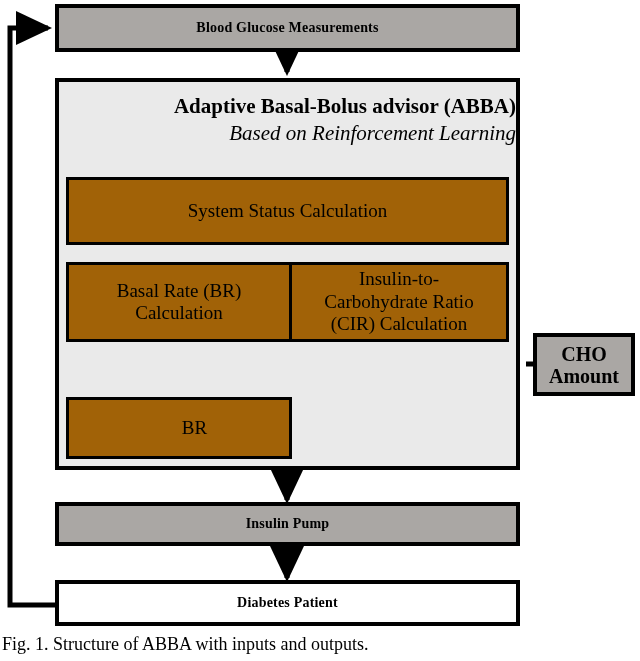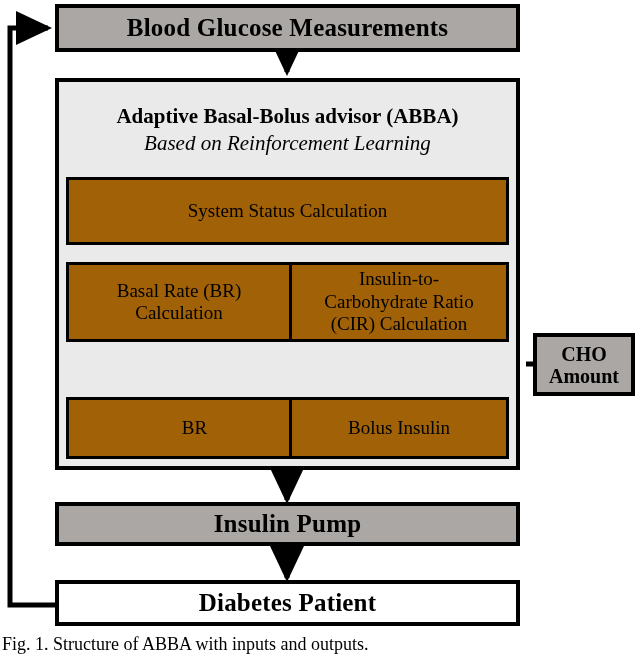--- a/index.html
+++ b/index.html
@@ -30,21 +30,21 @@
     text-align: center;
   }
   .box-gray {
     background: #aaa7a4;
   }
   .box-lightgray {
     background: #eaeaea;
   }
   .label-bold {
     font-weight: bold;
-    font-size: 25px;
+    font-size: 14px;
     letter-spacing: 0.2px;
   }
   .label-plain {
     font-weight: normal;
     font-size: 19px;
   }
   .inner-box {
     position: absolute;
     box-sizing: border-box;
     border: 3px solid #000000;
@@ -135,21 +135,21 @@
       <polyline points="55,605 10,605 10,28 48,28" fill="none" stroke="#000000" stroke-width="5" marker-end="url(#arrowhead)"></polyline>
     </g>
   </svg>
 
   <div class="box box-gray" style="left:55px; top:4px; width:465px; height:48px;">
     <span class="label-bold">Blood Glucose Measurements</span>
   </div>
 
   <div class="box box-lightgray" style="left:55px; top:78px; width:465px; height:392px; display:block;">
 
-    <div class="abba-title" style="top:22px;">
+    <div class="abba-title" style="top:12px;text-align:right;">
       <span class="line1">Adaptive Basal-Bolus advisor (ABBA)</span>
       <span class="line2">Based on Reinforcement Learning</span>
     </div>
 
     <div class="inner-box" style="left:7px; top:95px; width:443px; height:68px;">
       <span class="label-plain">System Status Calculation</span>
     </div>
 
     <div class="inner-box" style="left:7px; top:180px; width:226px; height:80px;">
       <span class="label-plain">
@@ -163,23 +163,20 @@
         <span>Insulin-to-</span><br>
         <span>Carbohydrate  Ratio</span><br>
         <span>(CIR) Calculation</span>
       </span>
     </div>
 
     <div class="inner-box" style="left:7px; top:315px; width:226px; height:62px;padding-left:31px;">
       <span class="label-plain">BR</span>
     </div>
 
-    <div class="inner-box" style="left:230px; top:315px; width:220px; height:62px;">
-      <span class="label-plain">Bolus Insulin</span>
-    </div>
   </div>
 
   <div class="box box-gray" style="left:55px; top:502px; width:465px; height:44px;">
     <span class="label-bold">Insulin Pump</span>
   </div>
 
   <div class="box box-gray" style="left:533px; top:333px; width:102px; height:63px;">
     <span class="cho-text">
       <span>CHO</span><br>
       <span>Amount</span>

